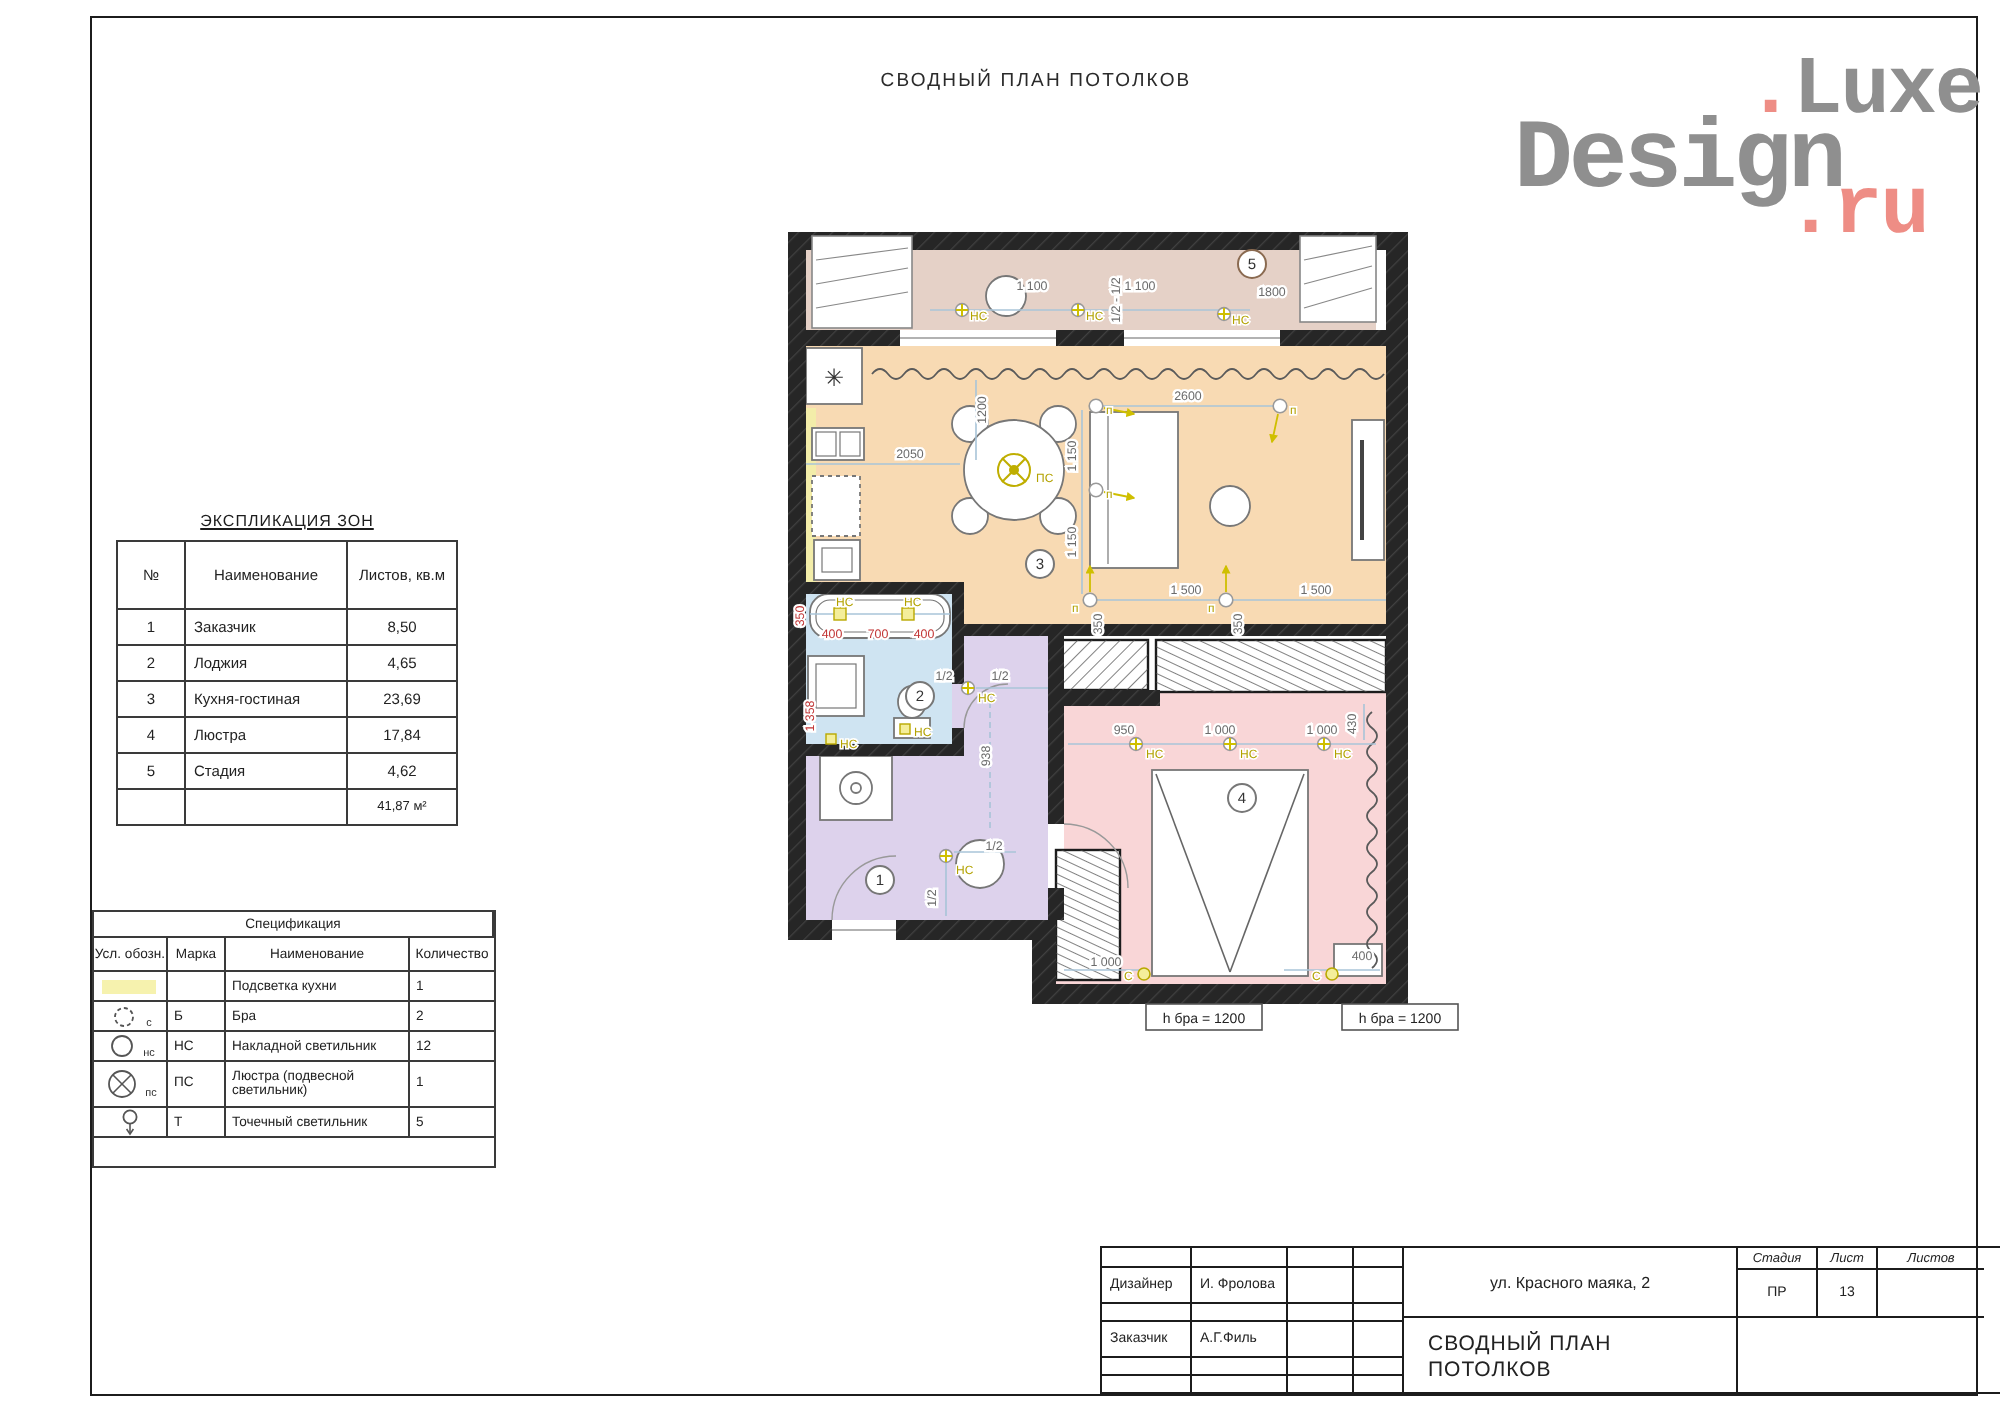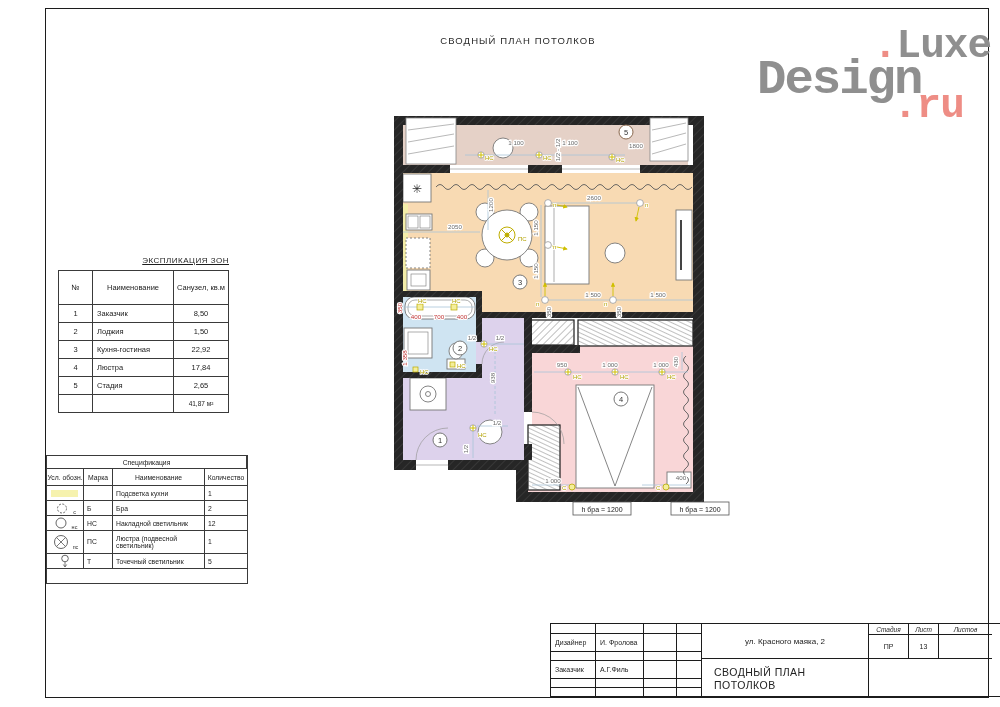--- a/index.html
+++ b/index.html
@@ -10,21 +10,21 @@
 
   
   .logo{position:absolute;left:755px;top:23px;width:238px;height:108px;font-family:Liberation Mono, monospace;font-weight:bold}
   .logo .luxe{position:absolute;left:118px;top:0px;font-size:41px;color:#8f8f8f;letter-spacing:-1px}
   .logo .design{position:absolute;left:2px;top:29px;font-size:49px;color:#8f8f8f;letter-spacing:-2px}
   .logo .ru{position:absolute;left:138px;top:60px;font-size:41px;color:#ee8d85;letter-spacing:-1px}
   .logo .pinkdot{color:#ee8d85}
 
   
   .expl{position:absolute;left:58px;top:256px;width:171px;font-size:7.5px}
-  .expl-title{text-align:right;text-decoration:underline;font-size:8px;letter-spacing:.5px;margin-bottom:5px;color:#1d1d1d}
+  .expl-title{text-align:center;text-decoration:underline;font-size:8px;letter-spacing:.5px;margin-bottom:5px;color:#1d1d1d}
   .egrid{display:grid;grid-template-columns:34px 81px 55px;border-top:1px solid #3a3a3a;border-left:1px solid #3a3a3a}
   .ec{border-right:1px solid #3a3a3a;border-bottom:1px solid #3a3a3a;display:flex;align-items:center;justify-content:center;box-sizing:border-box;text-align:center}
   .ec.h{height:34px}
   .ec.d{height:18px}
   .ec.t{height:18px;font-size:6.5px}
   .ec.nm{justify-content:flex-start;padding-left:4px;text-align:left}
 
   
   .spec{position:absolute;left:46px;top:455px;width:202px;font-size:6.8px}
   .sgrid{display:grid;grid-template-columns:37px 29px 92px 42px;border:1px solid #3a3a3a}
@@ -72,41 +72,41 @@
   <div class="luxe"><span class="pinkdot">.</span><span>Luxe</span></div>
   <div class="design">Design</div>
   <div class="ru"><span>.</span><span>ru</span></div>
 </div>
 
 <div class="expl">
   <div class="expl-title">ЭКСПЛИКАЦИЯ ЗОН</div>
   <div class="egrid">
     <div class="ec h">№</div>
     <div class="ec h">Наименование</div>
-    <div class="ec h">Санузел, кв.м</div>
+    <div class="ec h">Листов, кв.м</div>
 
     <div class="ec d">1</div>
     <div class="ec d nm">Заказчик</div>
     <div class="ec d">8,50</div>
 
     <div class="ec d">2</div>
     <div class="ec d nm">Лоджия</div>
-    <div class="ec d">1,50</div>
+    <div class="ec d">4,65</div>
 
     <div class="ec d">3</div>
     <div class="ec d nm">Кухня-гостиная</div>
-    <div class="ec d">22,92</div>
+    <div class="ec d">23,69</div>
 
     <div class="ec d">4</div>
     <div class="ec d nm">Люстра</div>
     <div class="ec d">17,84</div>
 
     <div class="ec d">5</div>
     <div class="ec d nm">Стадия</div>
-    <div class="ec d">2,65</div>
+    <div class="ec d">4,62</div>
 
     <div class="ec t"></div>
     <div class="ec t"></div>
     <div class="ec t">41,87 м²</div>
   </div>
 </div>
 
 <div class="spec">
   <div class="sgrid">
     <div class="sc tt">Спецификация</div>

